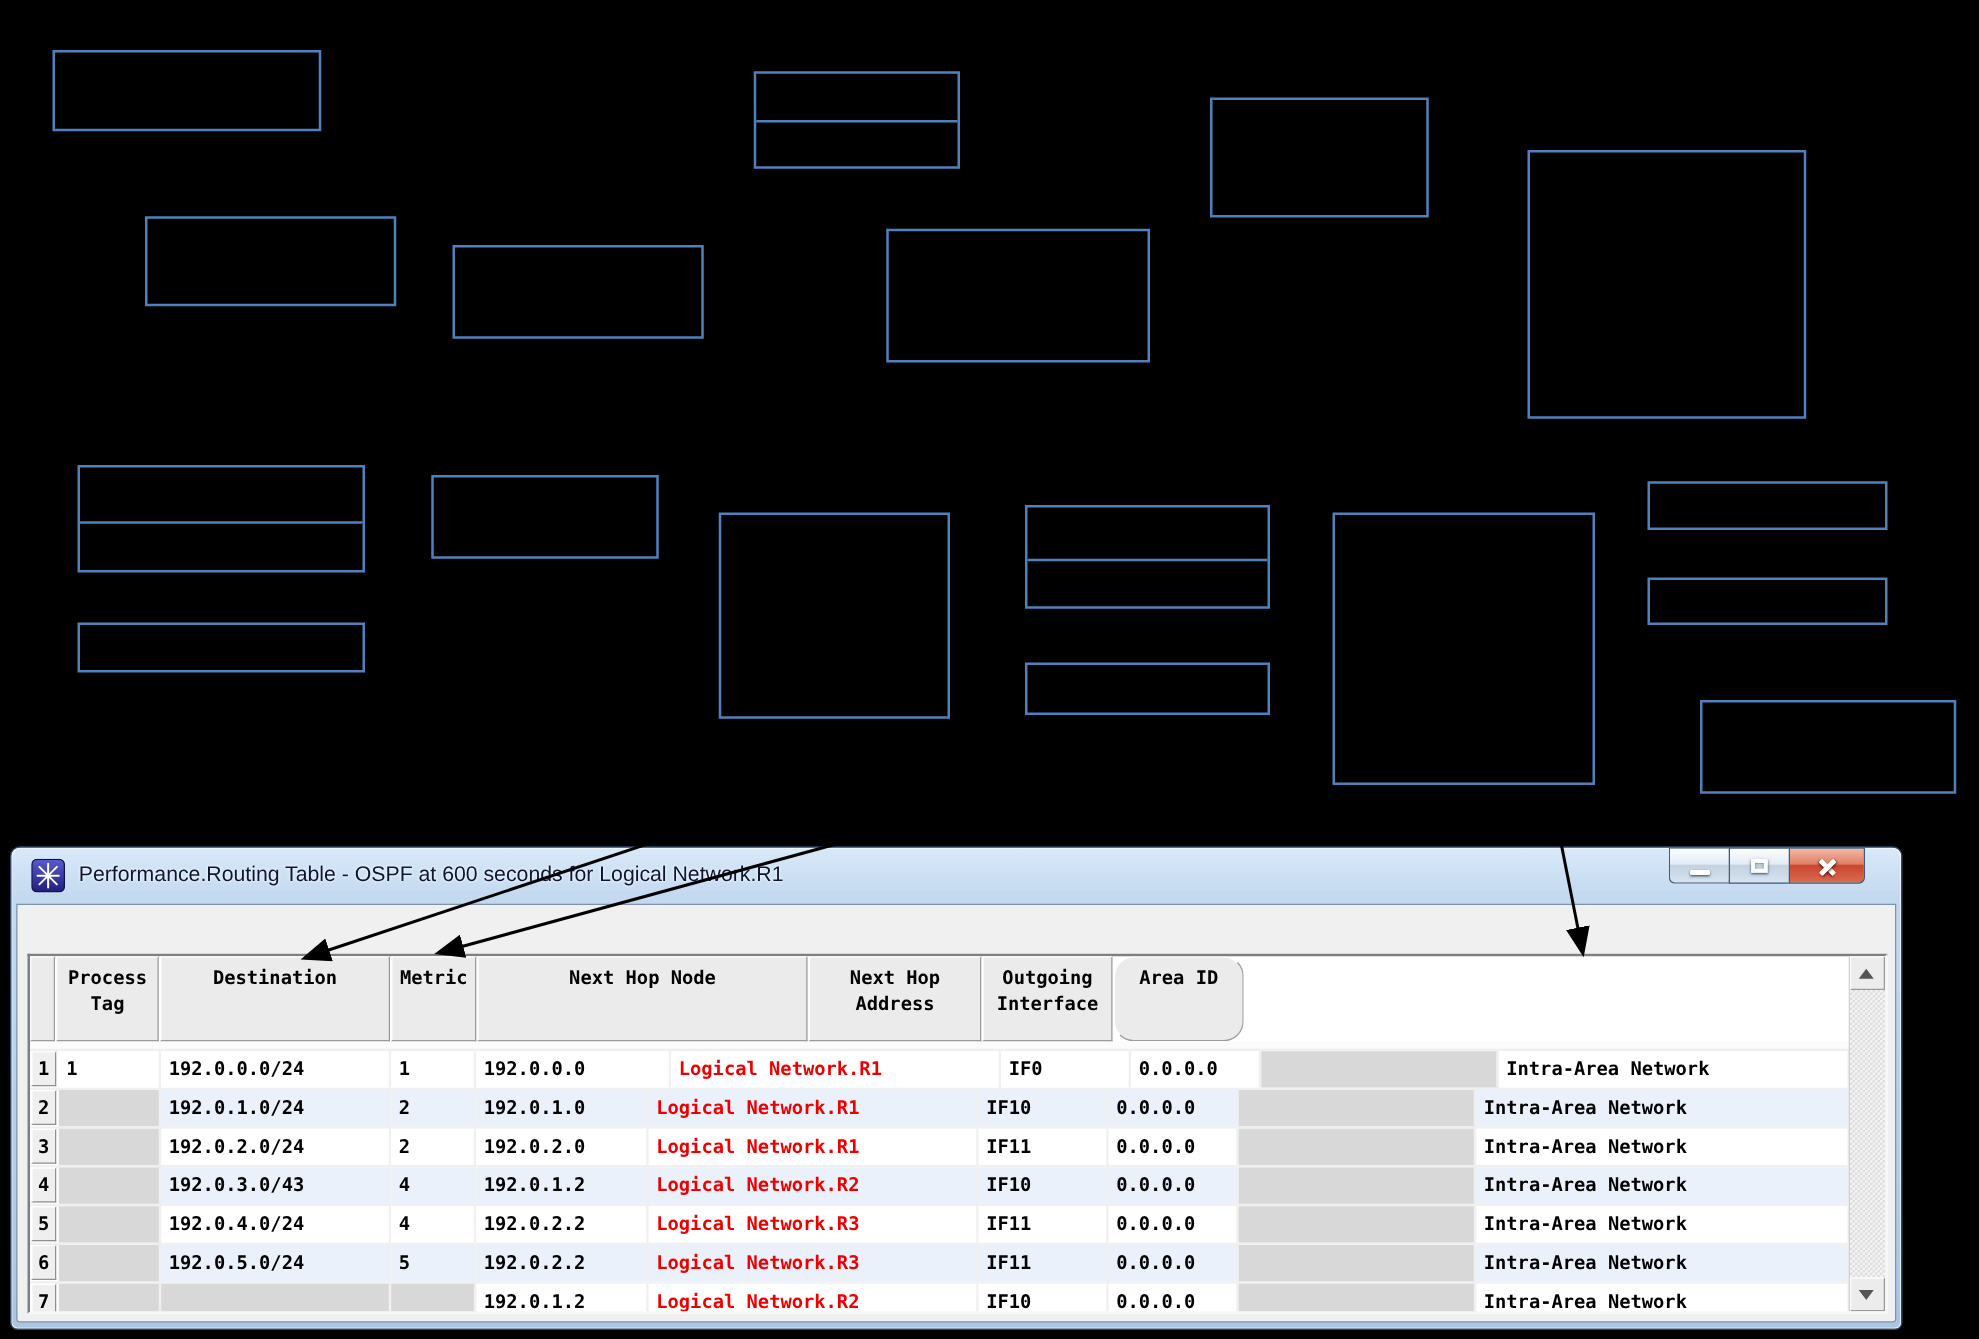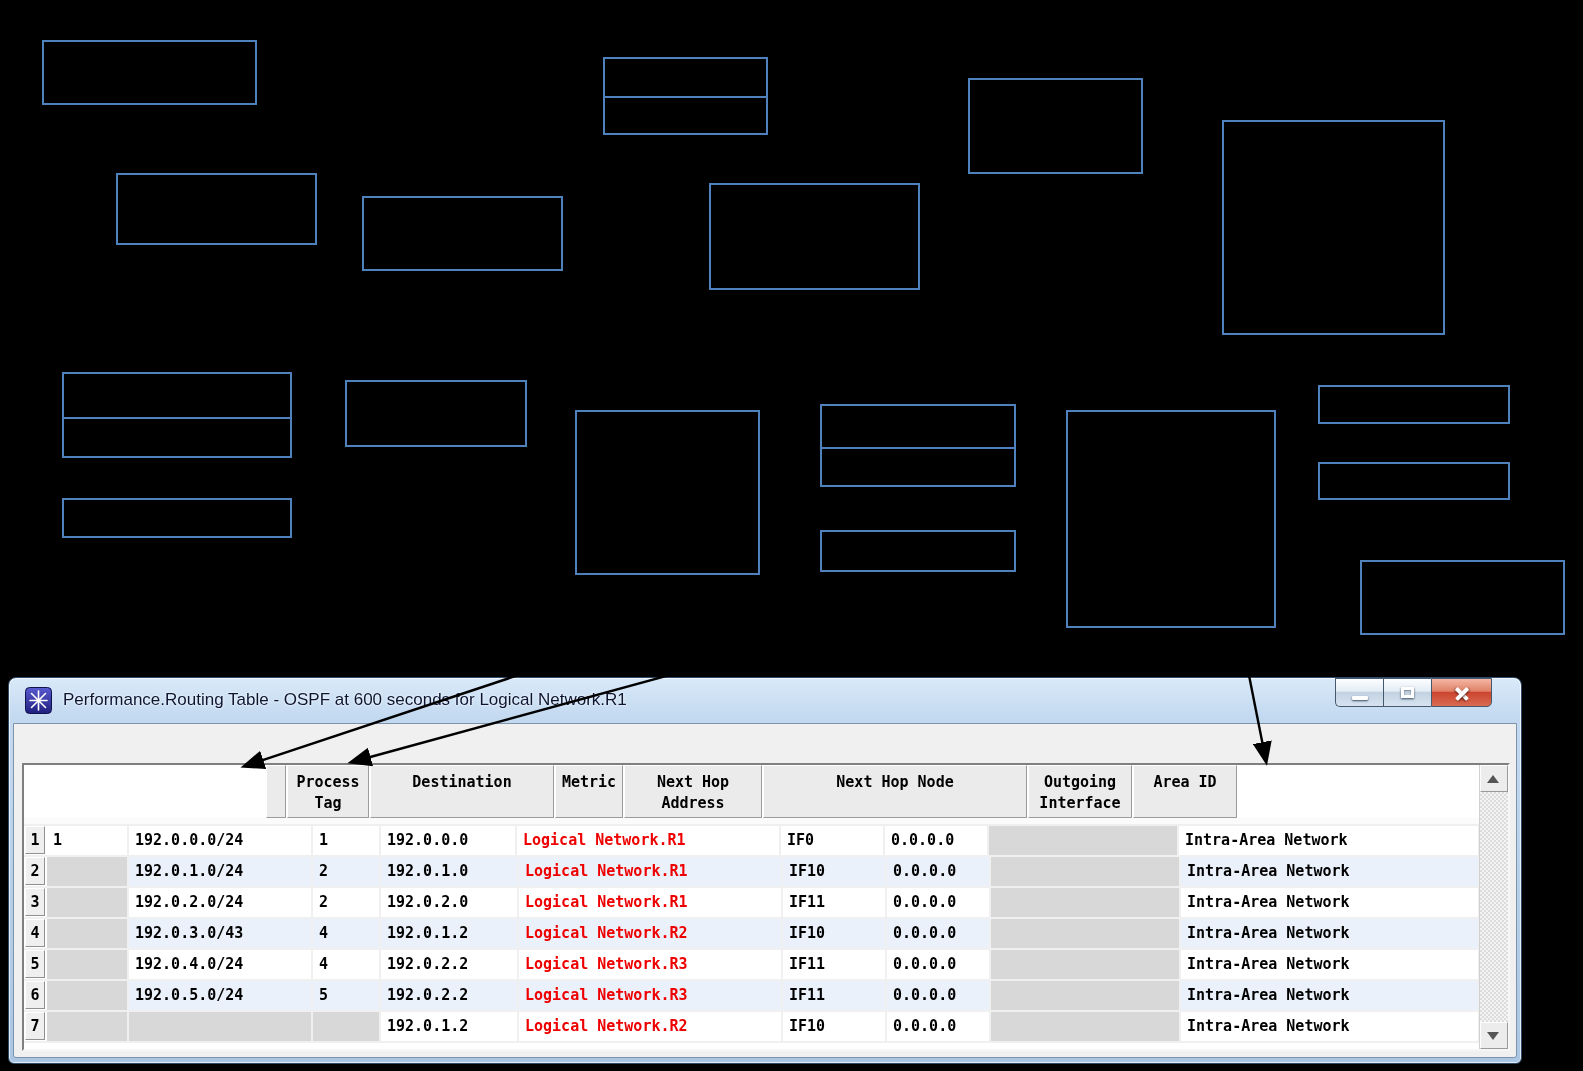--- a/index.html
+++ b/index.html
@@ -64,21 +64,21 @@
   .menu-item::first-letter{text-decoration:underline;}
   
   .table-box{
     position:absolute;left:8px;top:39px;width:1488px;height:288px;background:#ffffff;
     border-top:2px solid #7f7f7f;border-left:2px solid #7f7f7f;
     border-right:2px solid #f6f6f6;border-bottom:2px solid #f6f6f6;
     box-sizing:border-box;overflow:hidden;
   }
   .grid{position:absolute;left:0;top:0;right:28px;bottom:0;
     font-family:"DejaVu Sans Mono",monospace;font-weight:bold;font-size:15px;color:#000;}
-  .hrow{display:flex;height:53px;justify-content:center;}
+  .hrow{display:flex;height:68px;}
   .hcell{
     box-sizing:border-box;background:#ebebeb;text-align:center;
     border-top:1px solid #ffffff;border-left:1px solid #ffffff;
     border-right:1px solid #9b9b9b;border-bottom:1px solid #9b9b9b;
     margin-right:1px;padding-top:6px;flex:0 0 auto;
   }
   .hline{height:21px;line-height:21px;white-space:nowrap;overflow:hidden;}
   .spacer-row{height:6px;background:#fbfbfb;border-bottom:2px solid #efefef;}
   .drow{display:flex;height:31px;border-bottom:2px solid #f0f0f0;box-sizing:border-box;}
   .rownum{
@@ -185,44 +185,44 @@
               <div class="hline">Tag</div>
             </div>
             <div class="hcell" style="width: 184px;">
               <div class="hline">Destination</div>
               <div class="hline"></div>
             </div>
             <div class="hcell" style="width: 68px;">
               <div class="hline">Metric</div>
               <div class="hline"></div>
             </div>
+            <div class="hcell" style="width: 264px;">
+              <div class="hline">Next Hop Node</div>
+              <div class="hline"></div>
+            </div>
             <div class="hcell" style="width: 138px;">
               <div class="hline">Next Hop</div>
               <div class="hline">Address</div>
             </div>
-            <div class="hcell" style="width: 264px;">
-              <div class="hline">Next Hop Node</div>
-              <div class="hline"></div>
-            </div>
             <div class="hcell" style="width: 104px;">
               <div class="hline">Outgoing</div>
               <div class="hline">Interface</div>
             </div>
-            <div class="hcell" style="width: 104px;">
+            <div class="hcell" style="width: 104px; border-radius: 16px;">
               <div class="hline">Area ID</div>
               <div class="hline"></div>
             </div>
           </div>
           <div class="spacer-row"></div>
           <div class="drow">
             <div class="rownum">1</div>
             <div class="cell" style="width: 82px;">1</div>
             <div class="cell" style="width: 184px;">192.0.0.0/24</div>
             <div class="cell" style="width: 68px;">1</div>
-            <div class="cell" style="width: 136px;">192.0.0.0</div>
+            <div class="cell" style="width: 156px;">192.0.0.0</div>
             <div class="cell red" style="width: 264px;">Logical Network.R1</div>
             <div class="cell" style="width: 104px;">IF0</div>
             <div class="cell" style="width: 104px;">0.0.0.0</div>
             <div class="cell empty" style="width: 190px;"></div>
             <div class="cell" style="flex: 1 1 auto;">Intra-Area Network</div>
           </div>
           <div class="drow">
             <div class="rownum">2</div>
             <div class="cell empty" style="width: 82px;"></div>
             <div class="cell tint" style="width: 184px;">192.0.1.0/24</div>

